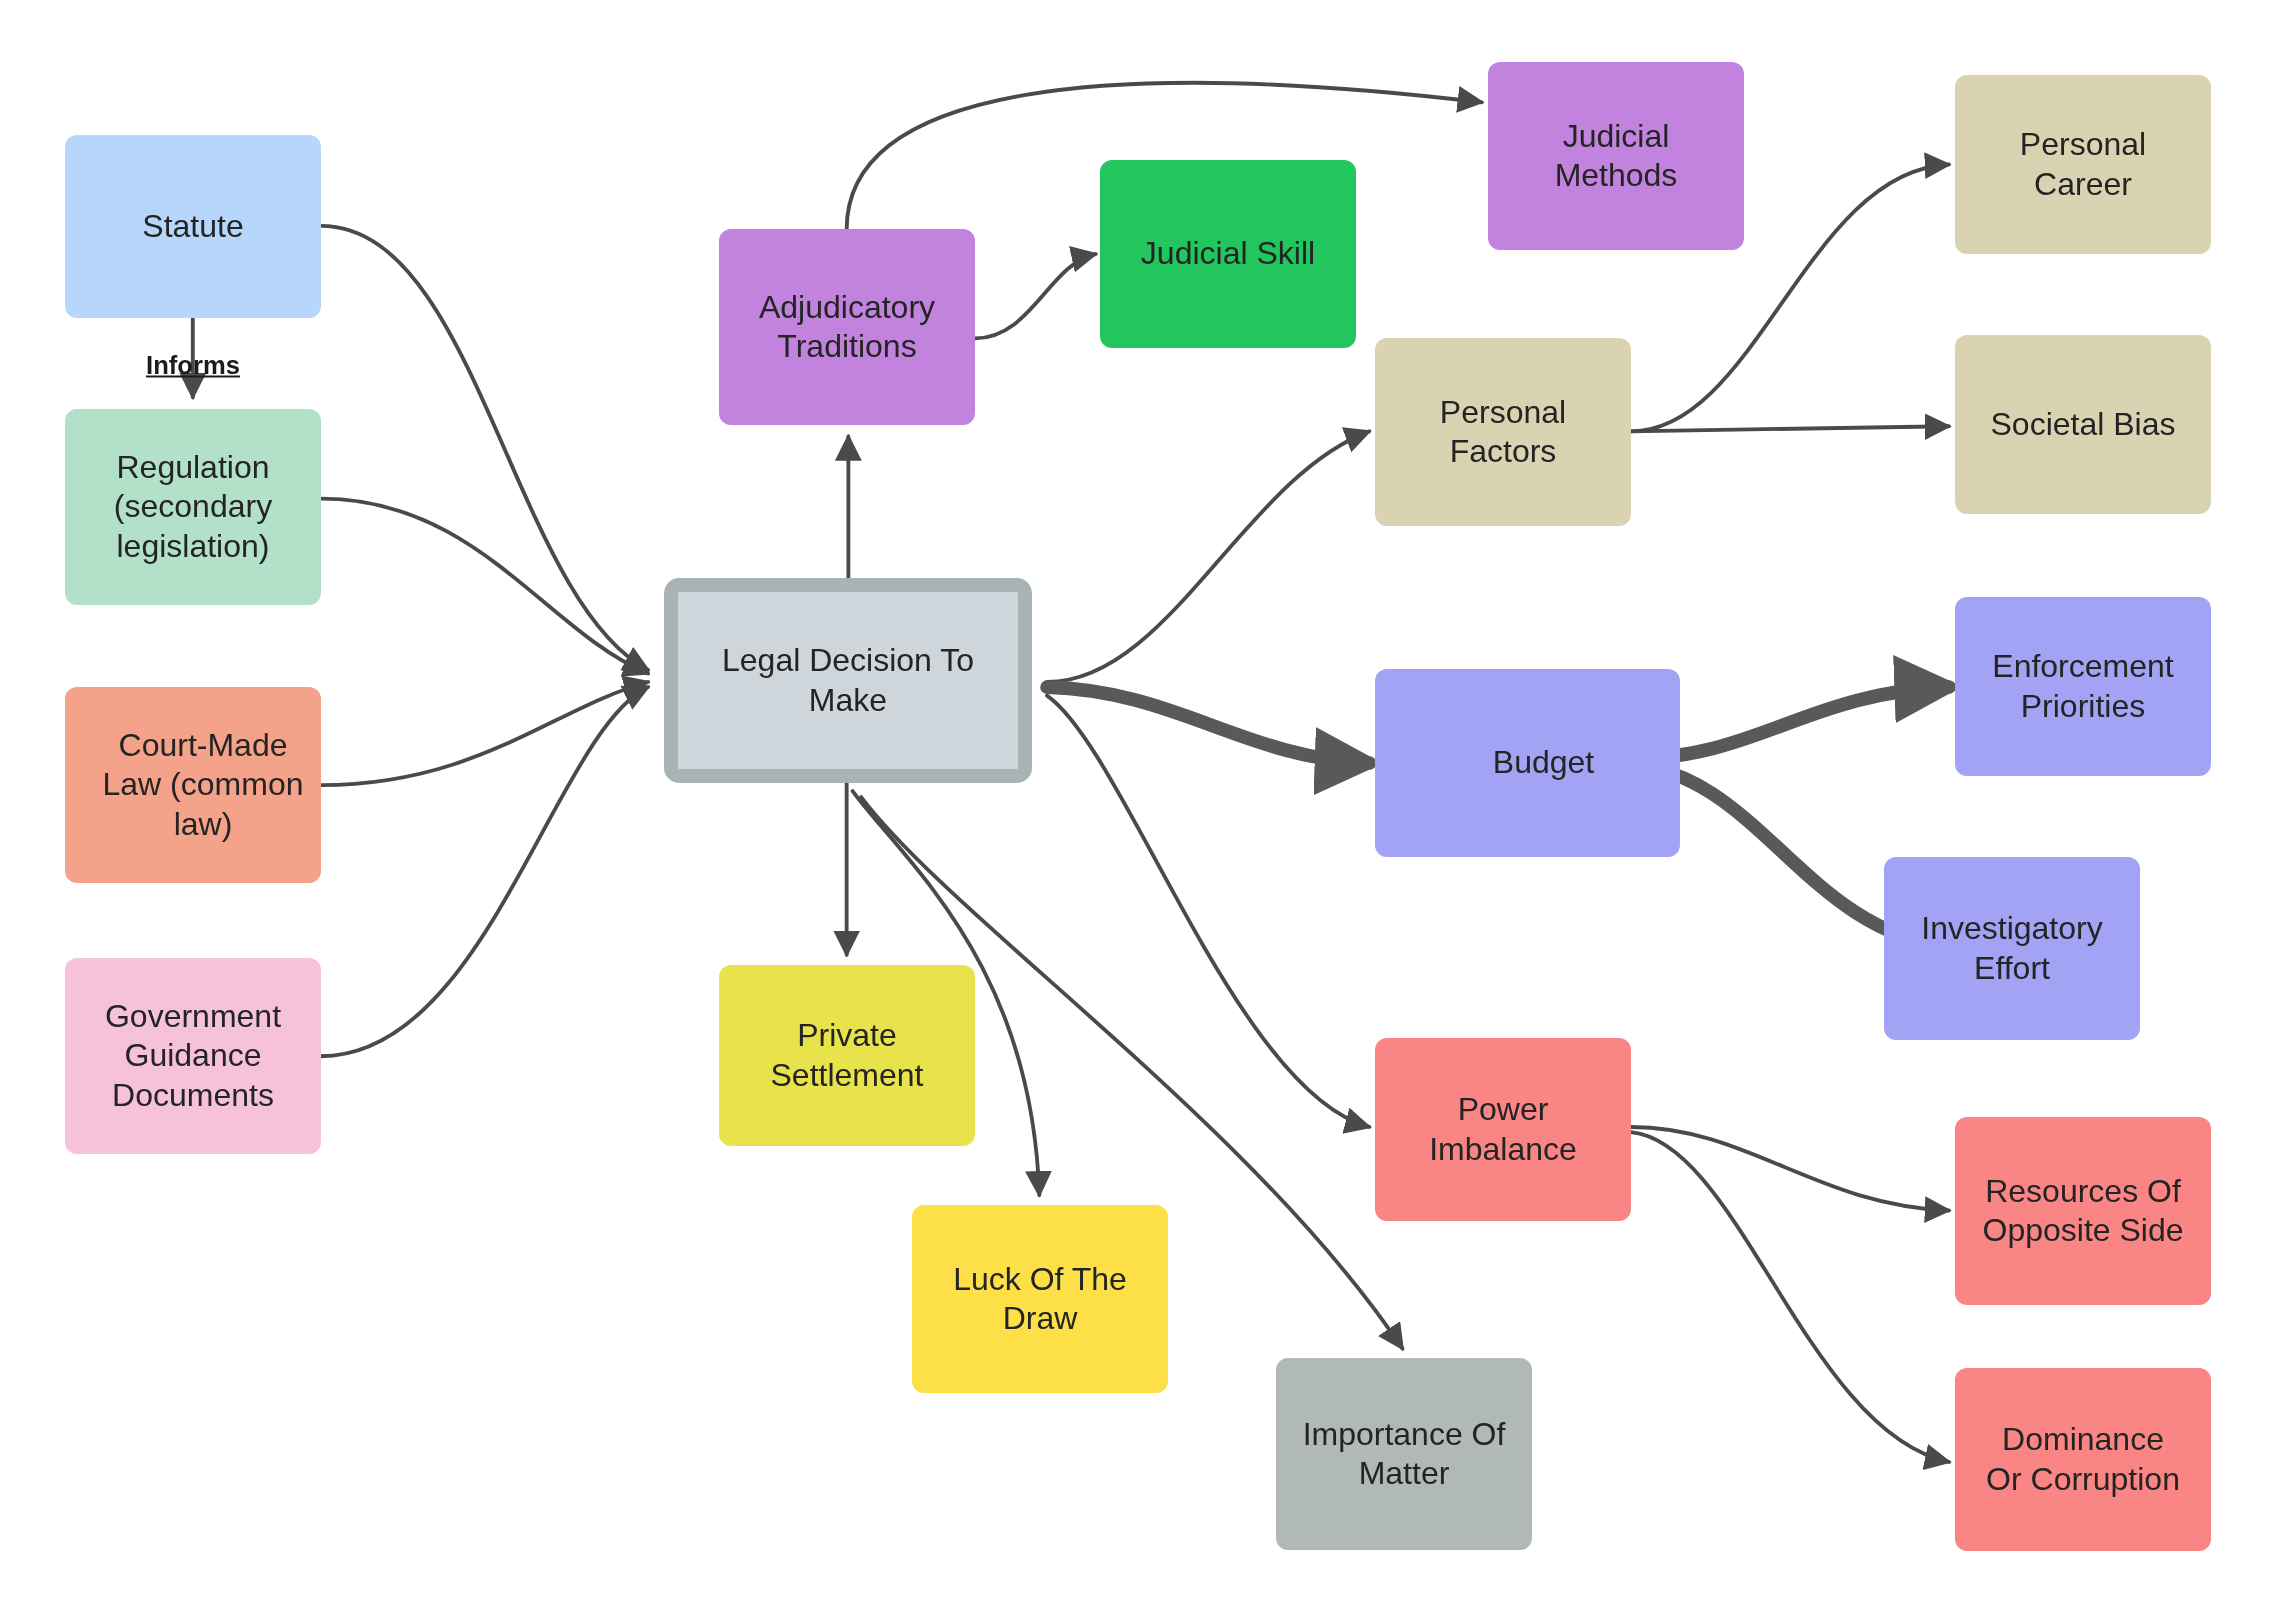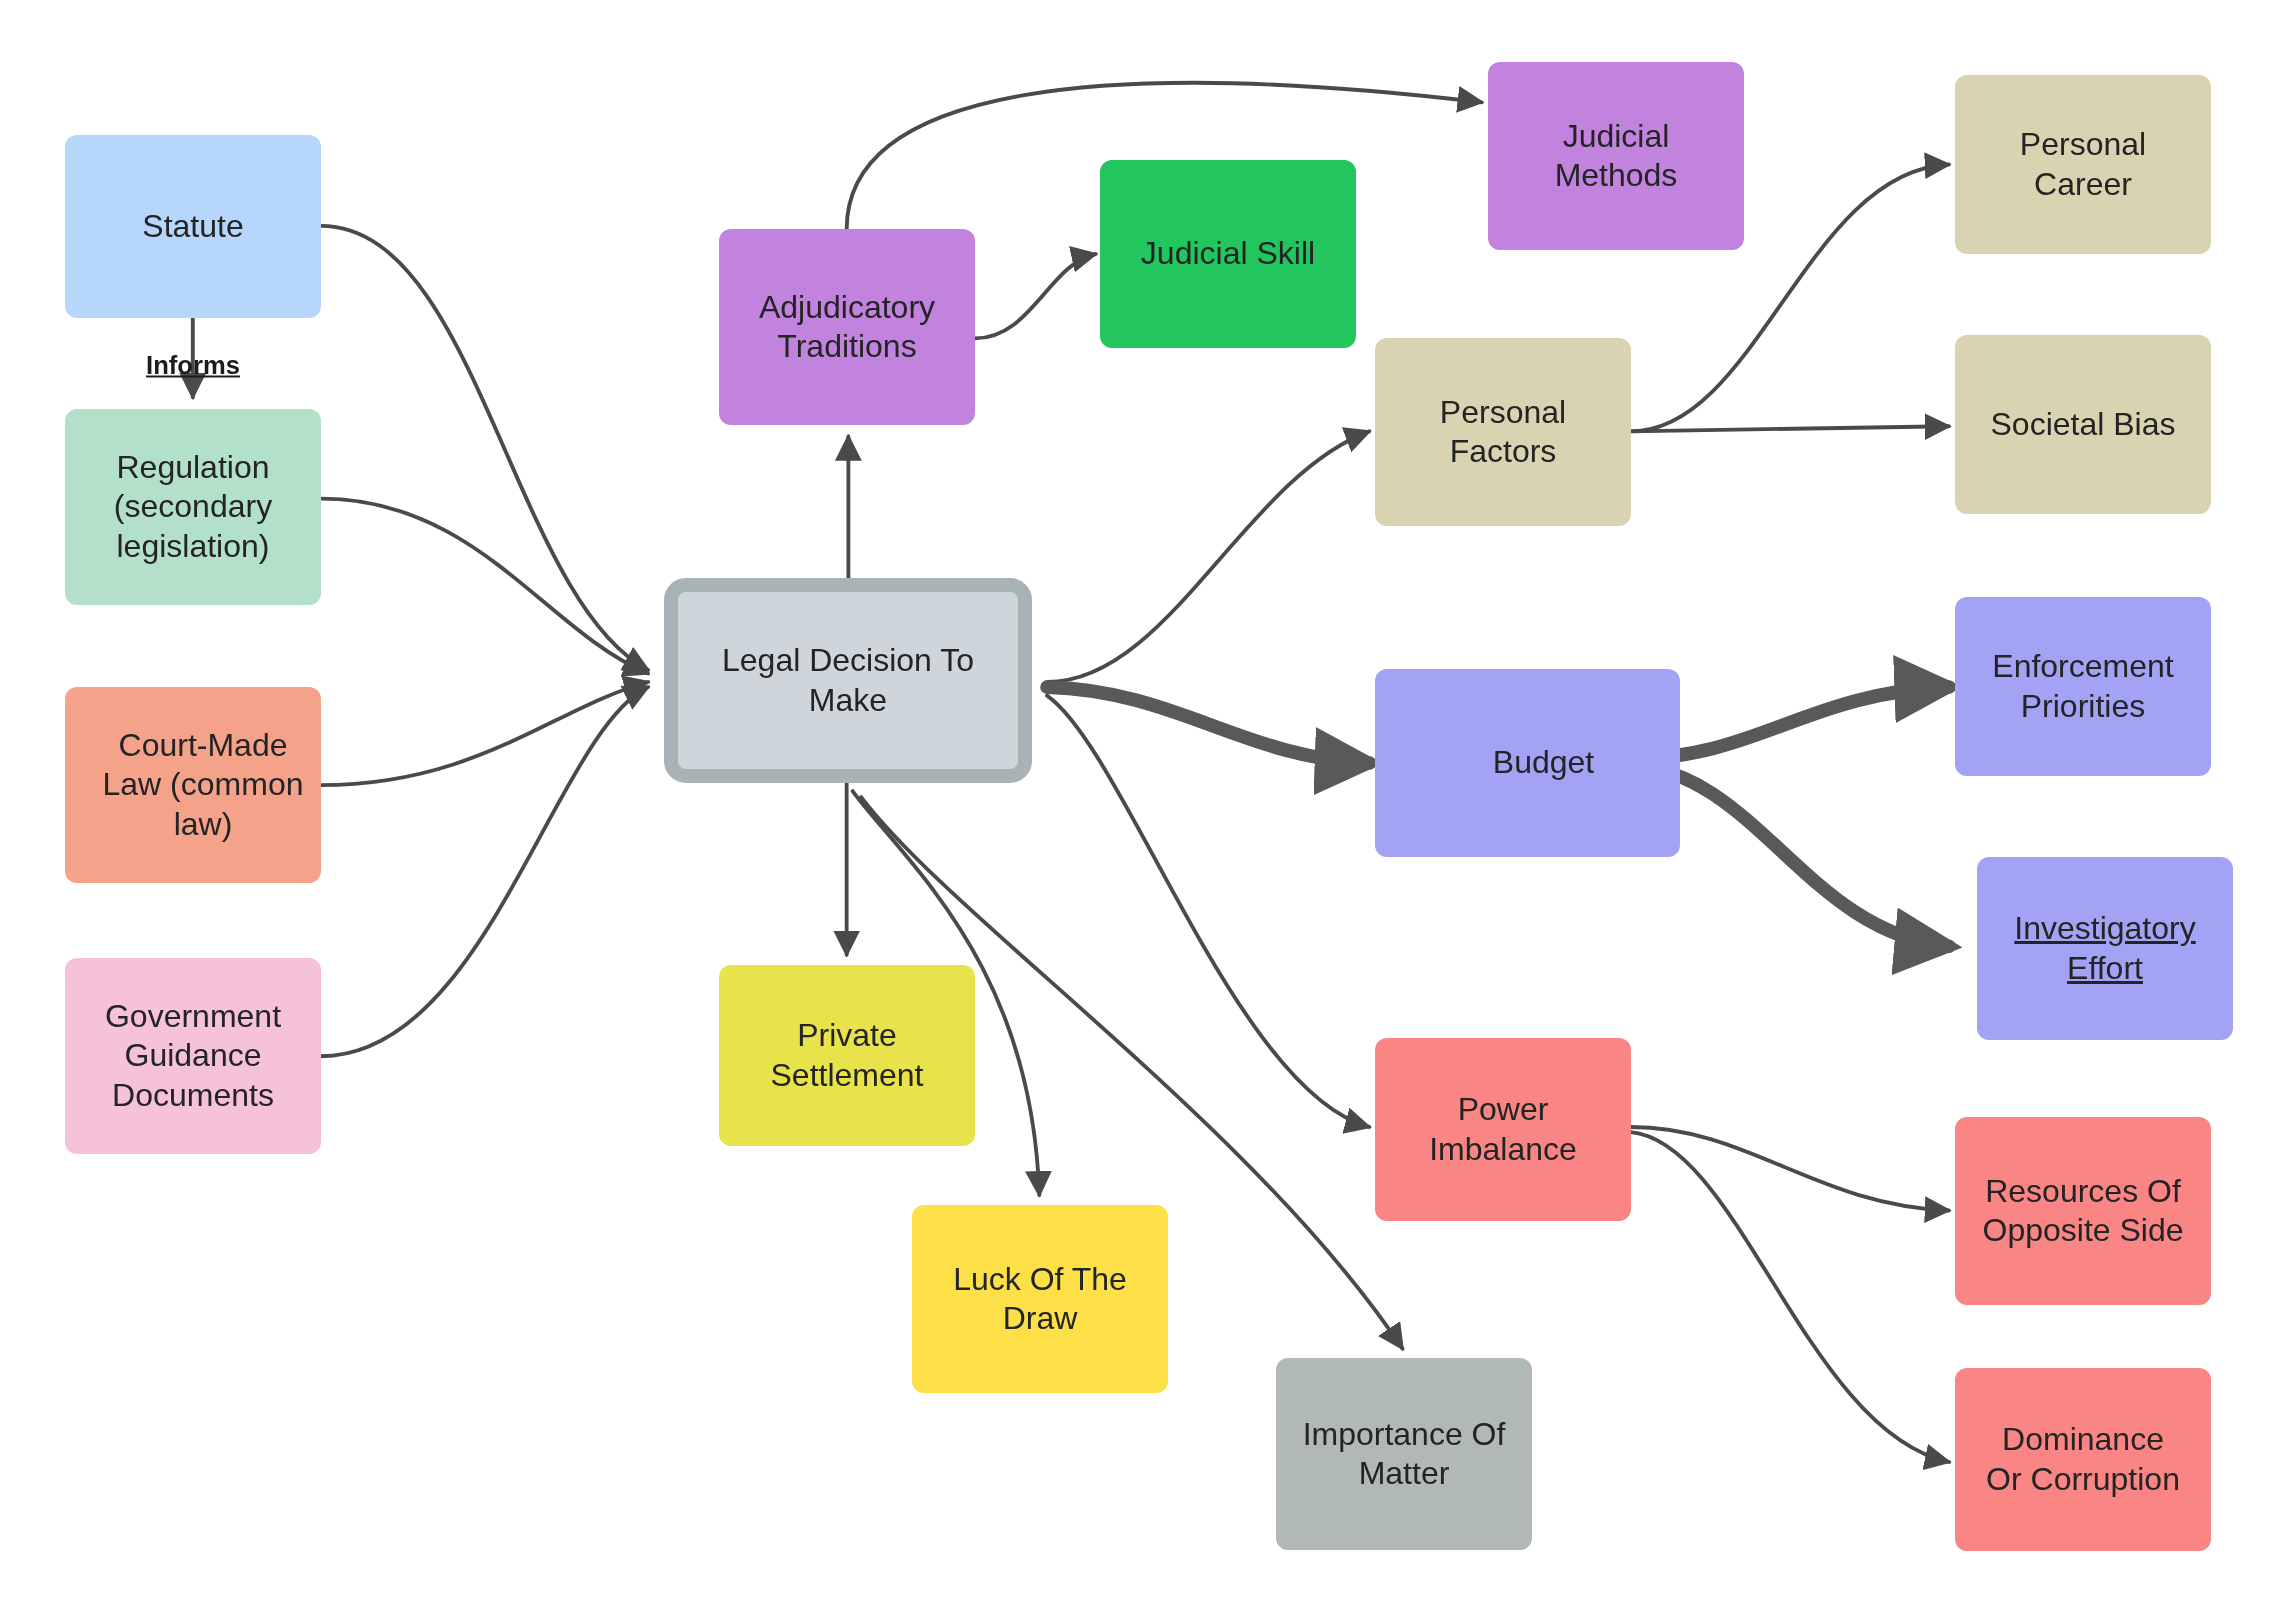--- a/index.html
+++ b/index.html
@@ -96,36 +96,36 @@
       <div class="node" style="left: 65px; top: 135px; width: 256px; height: 183px; background: rgb(182, 215, 251);">Statute</div>
       <div class="node" style="left: 65px; top: 409px; width: 256px; height: 196px; background: rgb(179, 224, 200);">Regulation
 (secondary
 legislation)</div>
       <div class="node" style="left: 65px; top: 687px; width: 256px; height: 196px; background: rgb(244, 163, 138); padding-left: 32px;">Court-Made
 Law (common
 law)</div>
       <div class="node" style="left: 65px; top: 958px; width: 256px; height: 196px; background: rgb(245, 194, 218);">Government
 Guidance
 Documents</div>
-      <div class="node center" style="left: 664px; top: 578px; width: 368px; height: 205px; border-radius: 22px;">Legal Decision To
+      <div class="node center" style="left: 664px; top: 578px; width: 368px; height: 205px;">Legal Decision To
 Make</div>
       <div class="node" style="left: 719px; top: 229px; width: 256px; height: 196px; background: rgb(193, 131, 221);">Adjudicatory
 Traditions</div>
       <div class="node" style="left: 1100px; top: 160px; width: 256px; height: 188px; background: #22c55e;">Judicial Skill</div>
       <div class="node" style="left: 1488px; top: 62px; width: 256px; height: 188px; background: rgb(193, 131, 221);">Judicial
 Methods</div>
       <div class="node" style="left: 1375px; top: 338px; width: 256px; height: 188px; background: rgb(217, 211, 178);">Personal
 Factors</div>
       <div class="node" style="left: 1955px; top: 75px; width: 256px; height: 179px; background: rgb(217, 211, 178);">Personal
 Career</div>
       <div class="node" style="left: 1955px; top: 335px; width: 256px; height: 179px; background: rgb(217, 211, 178);">Societal Bias</div>
       <div class="node" style="left: 1375px; top: 669px; width: 305px; height: 188px; background: rgb(163, 163, 245); padding-left: 44px;">Budget</div>
       <div class="node" style="left: 1955px; top: 597px; width: 256px; height: 179px; background: rgb(163, 163, 245);">Enforcement
 Priorities</div>
-      <div class="node" style="left: 1977px; top: 857px; width: 256px; height: 183px; background: rgb(163, 163, 245); text-decoration: underline;">Investigatory
+      <div class="node" style="left: 1884px; top: 857px; width: 256px; height: 183px; background: rgb(163, 163, 245);">Investigatory
 Effort</div>
       <div class="node" style="left: 1375px; top: 1038px; width: 256px; height: 183px; background: rgb(250, 133, 133);">Power
 Imbalance</div>
       <div class="node" style="left: 1955px; top: 1117px; width: 256px; height: 188px; background: rgb(250, 133, 133);">Resources Of
 Opposite Side</div>
       <div class="node" style="left: 1955px; top: 1368px; width: 256px; height: 183px; background: rgb(250, 133, 133);">Dominance
 Or Corruption</div>
       <div class="node" style="left: 719px; top: 965px; width: 256px; height: 181px; background: rgb(232, 227, 74);">Private
 Settlement</div>
       <div class="node" style="left: 912px; top: 1205px; width: 256px; height: 188px; background: #fde047;">Luck Of The

